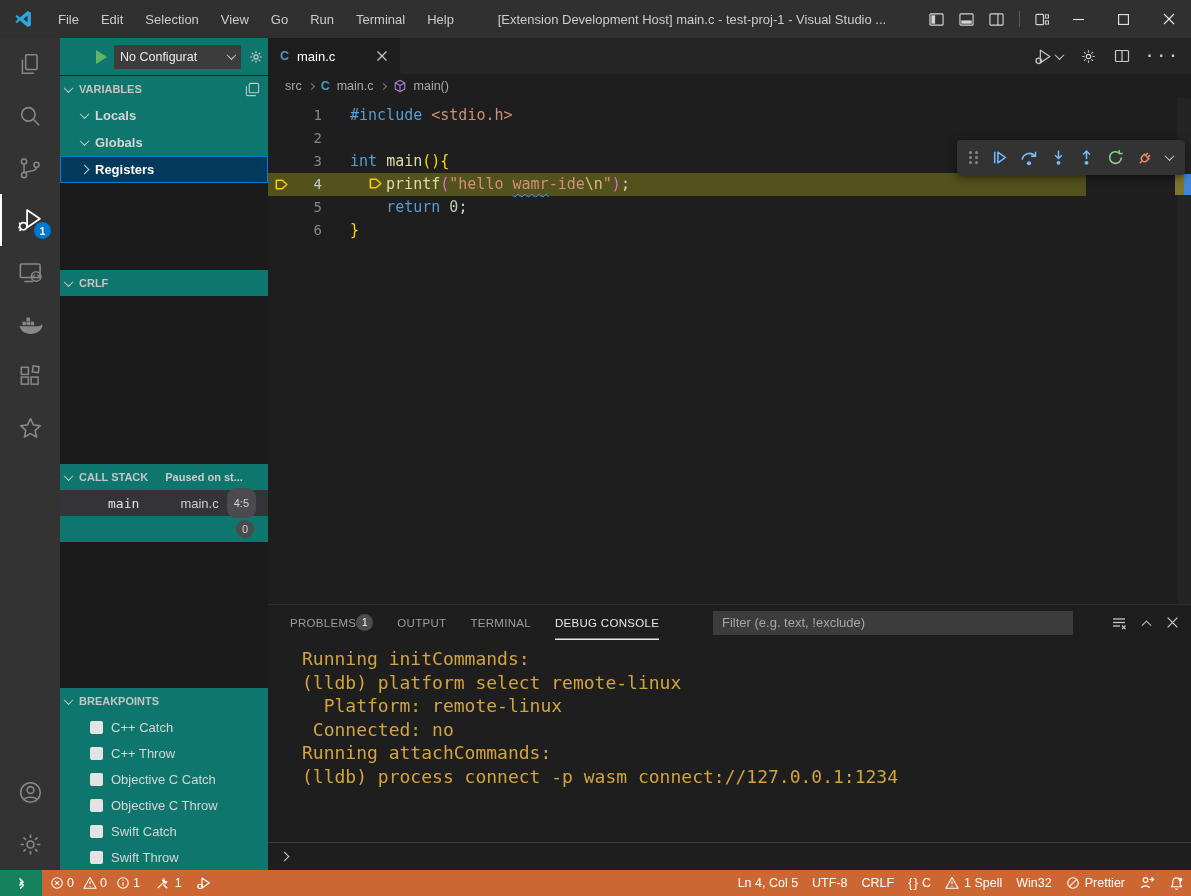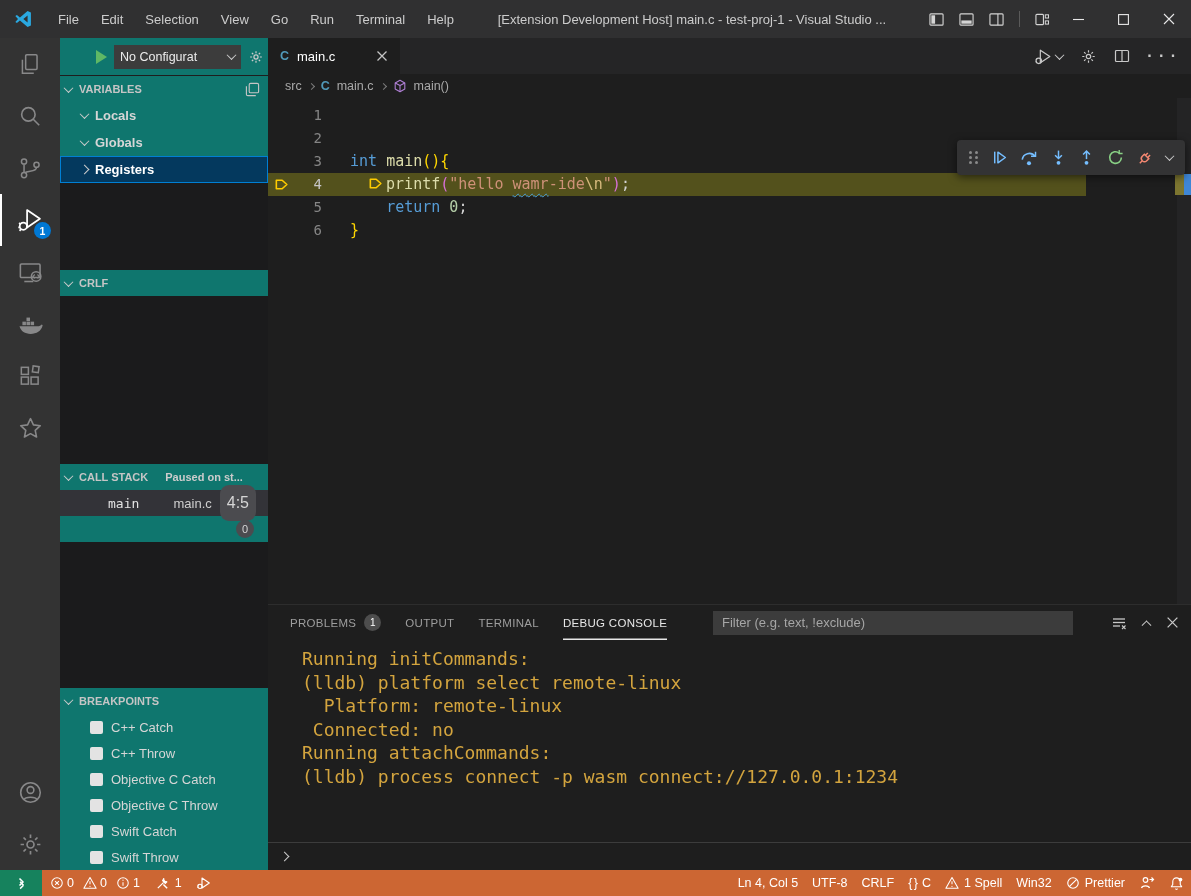--- a/index.html
+++ b/index.html
@@ -40,21 +40,21 @@
   .chev.up{transform:rotate(-135deg) translate(-2px,-2px)}
   .section-header{height:26px;flex:none;display:flex;align-items:center;gap:7px;padding:0 8px 0 5px;font-size:11px;font-weight:bold;color:#c5c5c5}
   .section-header .grow{flex:1}
   .tree-row{height:27px;flex:none;display:flex;align-items:center;gap:7px;padding-left:21px;color:#d6d6d6;font-weight:bold}
   .tree-row.selected{background:#04395e;outline:1px solid #007fd4;outline-offset:-1px;color:#fff}
   .fill{background:#1b1b1c;flex:none}
   .cs-status{font-size:11px;font-weight:bold;color:#cccccc;margin-left:10px}
   .cs-row{height:26px;flex:none;background:#333338;display:flex;align-items:center;padding:0 12px 0 48px;gap:8px}
   .cs-name{font-family:"DejaVu Sans Mono",monospace;color:#e4e4e4;font-size:13px;flex:1}
   .cs-file{color:#cfcfcf}
-  .pill{background:#4b4b4f;color:#d5d5d5;border-radius:9px;padding:9px 7px;font-size:16px}
+  .pill{background:#4b4b4f;color:#d5d5d5;border-radius:9px;padding:9px 7px;font-size:11px}
   .cs-zero-row{height:26px;flex:none;display:flex;align-items:center;justify-content:flex-end;padding-right:14px}
   .round-badge{background:#4b4b4f;color:#d5d5d5;border-radius:50%;width:18px;height:18px;font-size:11px;display:flex;align-items:center;justify-content:center}
   .bp-row{height:26px;flex:none;display:flex;align-items:center;gap:8px;padding-left:30px;color:#d6d6d6;font-weight:normal}
   .bp-check{width:13px;height:13px;background:#e3e3e3;border-radius:2px;flex:none}
 
   
   .editor-col{flex:1;min-width:0;display:flex;flex-direction:column;position:relative;background:#1e1e1e}
   .tabbar{height:36px;flex:none;background:#252526;display:flex;align-items:stretch}
   .tab{background:#1e1e1e;display:flex;align-items:center;gap:8px;padding:0 12px;min-width:132px;color:#ffffff;font-size:13px}
   .c-glyph{color:#519aba;font-weight:bold;font-size:12.5px}
@@ -86,21 +86,21 @@
   .grip i{width:3px;height:3px;background:#8a8a8a;border-radius:50%}
 
   .scroll-strip{position:absolute;top:0;right:0;width:14px;height:100%;background:#2a2a2b;opacity:.55}
   .ruler-mark{position:absolute;top:76px;height:21px}
   .ruler-olive{right:7px;width:9px;background:#7d7630}
   .ruler-blue{right:0;width:7px;background:#3f87d6}
 
   
   .panel{height:266px;flex:none;border-top:1px solid #2d2d2d;display:flex;flex-direction:column;background:#1e1e1e}
   .panel-header{height:35px;flex:none;display:flex;align-items:center;padding:0 12px 0 22px;gap:24px}
-  .panel-tab{height:100%;display:flex;align-items:center;gap:8px;font-size:11.5px;color:#9d9d9d;letter-spacing:.3px}
+  .panel-tab{height:100%;display:flex;align-items:center;font-size:11.5px;color:#9d9d9d;letter-spacing:.3px}
   .panel-tab.active{color:#e7e7e7;box-shadow:inset 0 -1.5px 0 #e7e7e7}
   .ptab-badge{background:#4d4d4d;color:#fff;border-radius:50%;width:17px;height:17px;font-size:10px;display:flex;align-items:center;justify-content:center}
   .filter-input{margin-left:auto;width:360px;height:24px;background:#3c3c3c;border:none;outline:none;color:#cccccc;font-size:13px;padding:0 9px;font-family:"Liberation Sans",sans-serif}
   .filter-input::placeholder{color:#a6a6a6}
   .panel-actions{display:flex;align-items:center;gap:16px;color:#c9c9c9;margin-left:14px}
   .console{flex:1;padding:7px 0 0 34px;font-family:"DejaVu Sans Mono",monospace;font-size:18px;color:#d3a43e;overflow:hidden}
   .console-line{height:23.5px;line-height:23.5px;white-space:pre}
   .console-input{height:28px;flex:none;border-top:1px solid #3c3c3c;display:flex;align-items:center;padding-left:13px;color:#cccccc}
 
   
@@ -477,20 +477,21 @@
                 </g>
               </svg>
             </span>
           <span class="chev down"></span>
         </div>
 
         <div id="code-lines">
             <div class="code-line">
               <span class="glyph"></span>
               <span class="lnum">1</span>
+              <span class="ltext"><span class="tok-blue">#include</span><span class="tok-plain"> </span><span class="tok-string">&lt;stdio.h&gt;</span></span>
             </div>
             <div class="code-line">
               <span class="glyph"></span>
               <span class="lnum">2</span>
               <span class="ltext"></span>
             </div>
             <div class="code-line">
               <span class="glyph"></span>
               <span class="lnum">3</span>
               <span class="ltext"><span class="tok-blue">int</span><span class="tok-plain"> </span><span class="tok-func">main</span><span class="tok-gold">(){</span></span>

